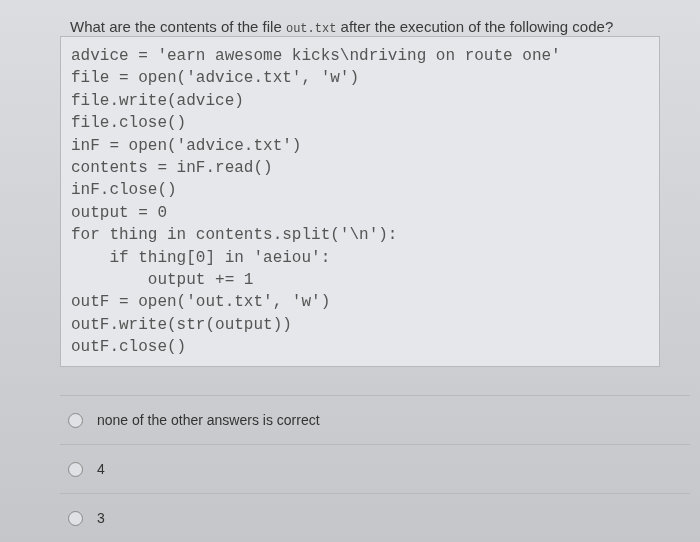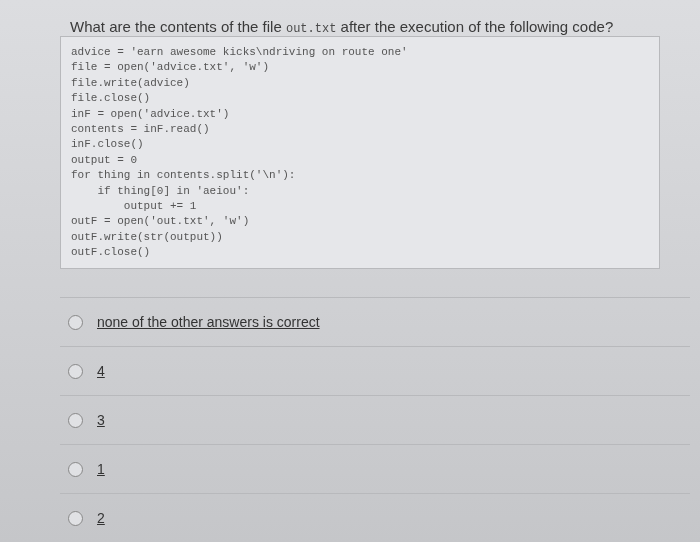--- a/index.html
+++ b/index.html
@@ -24,21 +24,21 @@
     font-family: "Courier New", monospace;
     font-size: 12px;
     color: #4a4a4a;
   }
   .code-block {
     border: 1px solid #b8b9bc;
     background: #e6e7ea;
     padding: 8px 10px;
     margin: 0 30px 0 0;
     font-family: "Courier New", monospace;
-    font-size: 11px;
+    font-size: 16px;
     line-height: 1.4;
     color: #555;
     white-space: pre;
   }
   .answers {
     margin-top: 28px;
   }
   .answer-row {
     display: flex;
     align-items: center;
@@ -54,21 +54,20 @@
     height: 13px;
     border: 1.5px solid #888;
     border-radius: 50%;
     margin-right: 14px;
     flex-shrink: 0;
     background: #e0e1e4;
   }
   .answer-label {
     font-size: 14px;
     color: #333;
-    text-decoration: underline;
   }
 </style>
 </head>
 <body>
 
 <div class="page">
 
   <div class="question-title">
     <span>What are the contents of the file </span><span class="inline-code">out.txt</span><span> after the execution of the following code?</span>
   </div>

